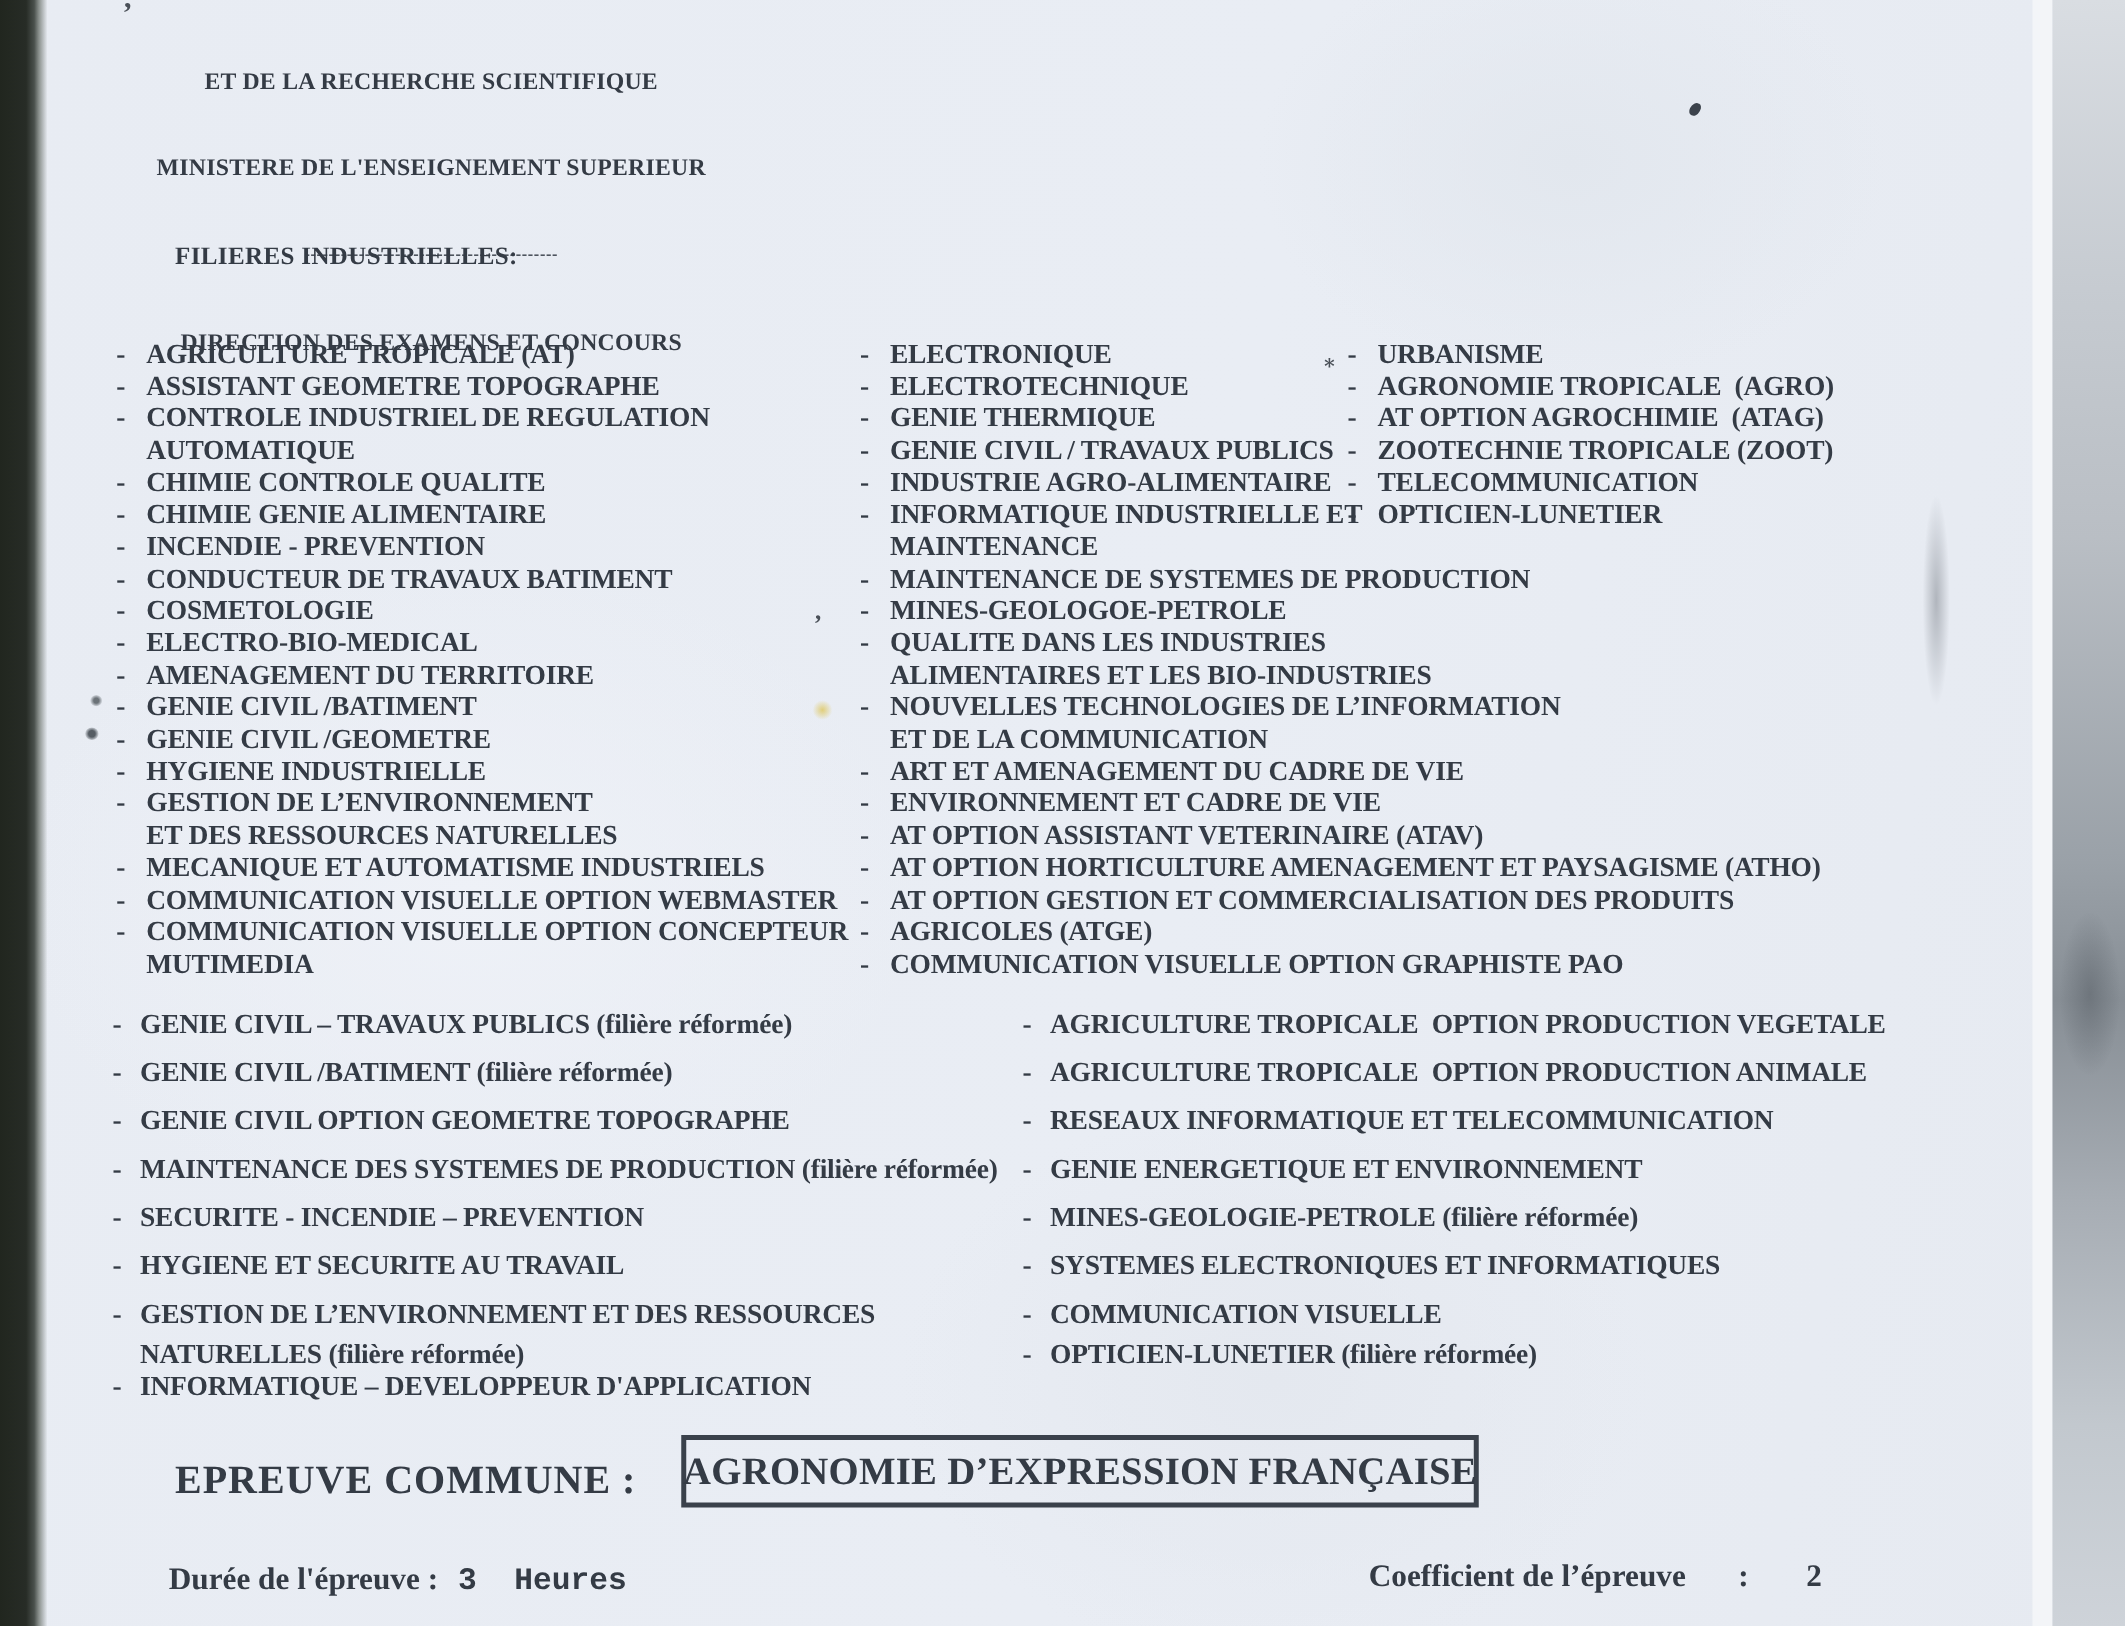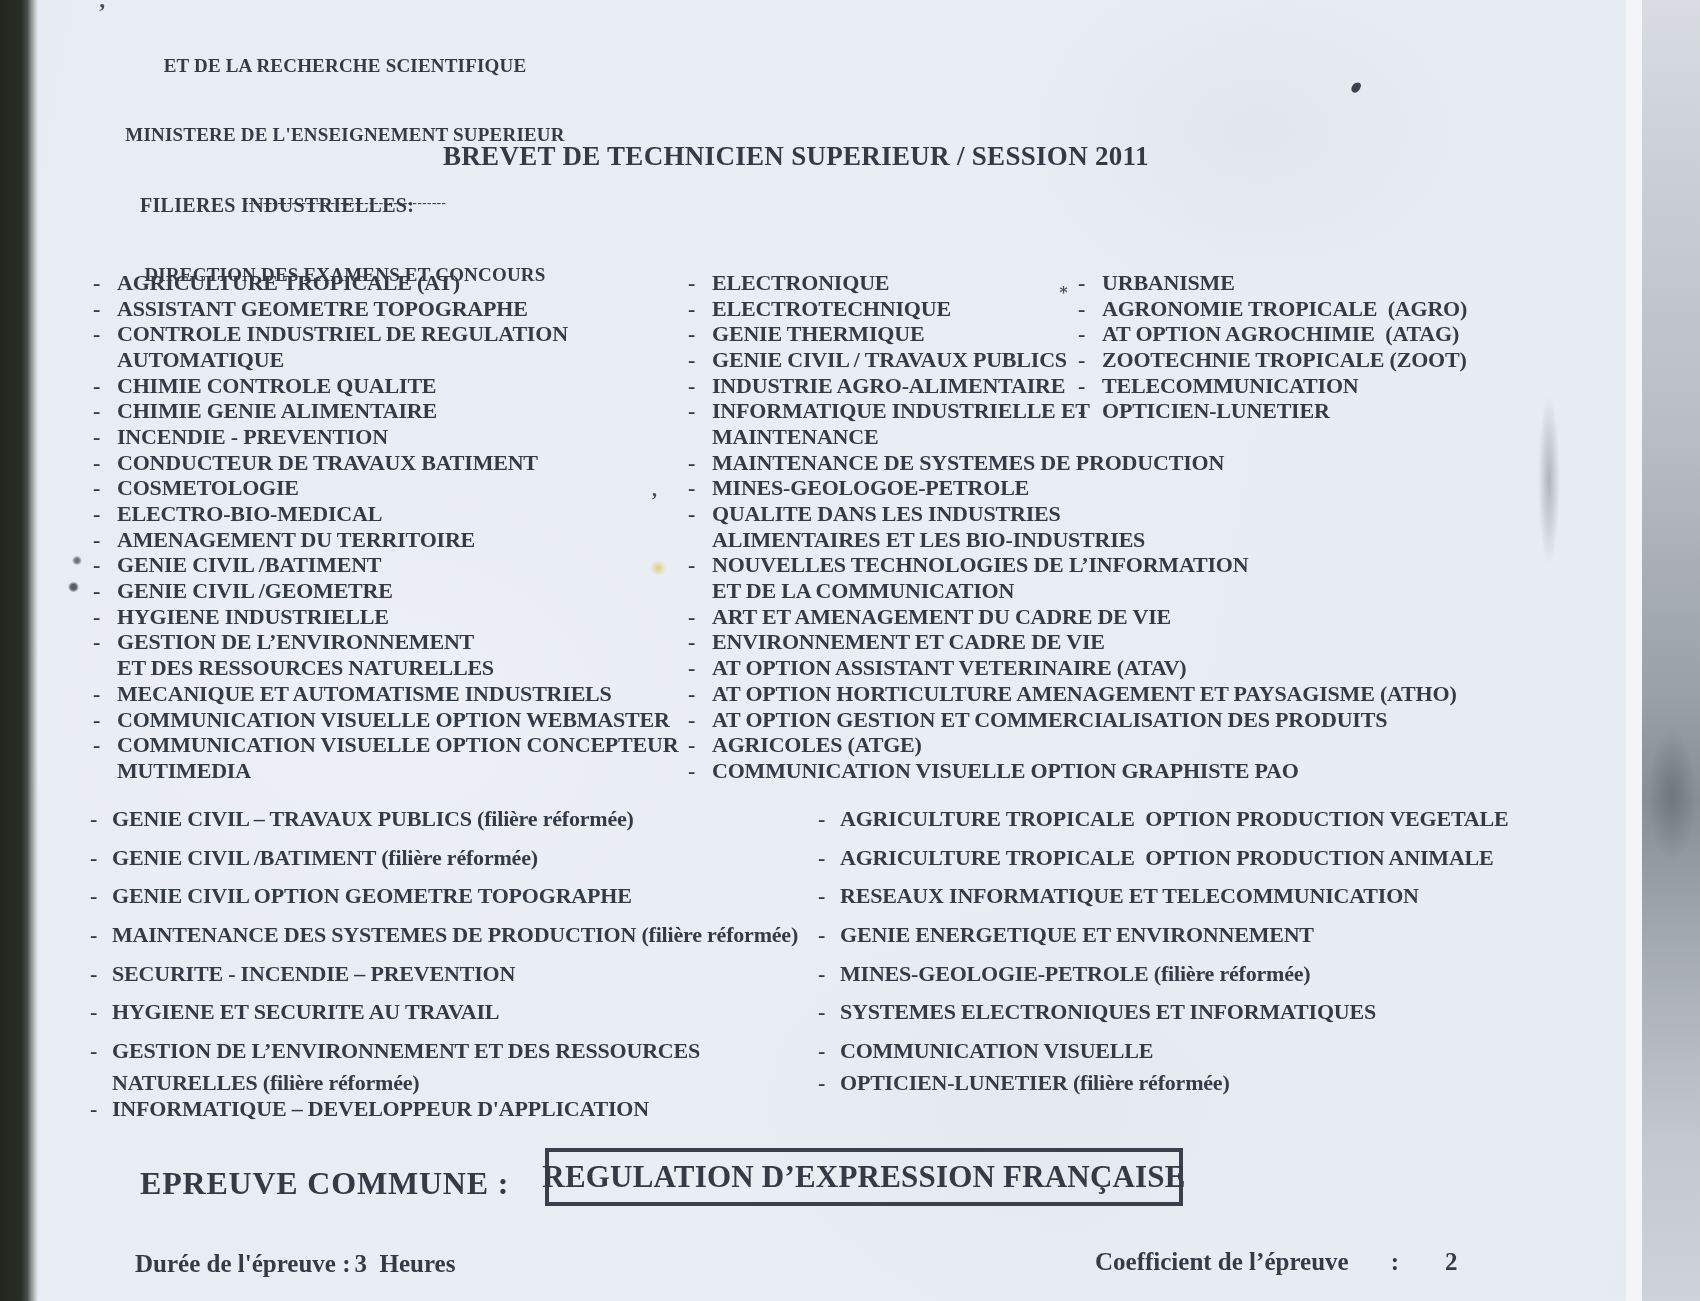--- a/index.html
+++ b/index.html
@@ -46,21 +46,21 @@
   .lowL{left:90px;}
   .lowR{left:818px;}
   .lowL .line:nth-child(8),.lowL .line:nth-child(9),.lowR .line:nth-child(8){height:26px;}
   .lowlist .dash{flex:0 0 22px;width:22px;}
   
   .epreuve-label{position:absolute;left:140px;top:1165px;font-size:32px;letter-spacing:.8px;}
   .epreuve-box{position:absolute;left:545px;top:1148px;width:638px;height:58px;border:4px solid #3a414b;
     box-sizing:border-box;display:flex;align-items:center;justify-content:center;}
   .epreuve-box span{font-size:31px;letter-spacing:.2px;}
   .duree{position:absolute;left:135px;top:1250px;font-size:25px;display:flex;}
-  .duree .val{margin-left:4px;}
+  .duree .val{margin-left:16px;font-family:Liberation Mono, monospace;}
   .coeff{position:absolute;left:1095px;top:1248px;font-size:25px;display:flex;align-items:flex-end;}
   .coeff .colon{margin-left:42px;}
   .coeff .val{margin-left:46px;}
   
   .speck{position:absolute;color:#4a5058;}
   .sp-apostrophe{left:98px;top:-2px;font-size:24px;}
   .sp-ring1{left:72px;top:556px;width:10px;height:9px;border-radius:50%;
     background:radial-gradient(circle,#6b7278 30%,rgba(107,114,120,0) 75%);}
   .sp-ring2{left:68px;top:582px;width:11px;height:10px;border-radius:50%;
     background:radial-gradient(circle,#565d64 35%,rgba(86,93,100,0) 78%);}
@@ -90,34 +90,33 @@
   <div class="speck sp-yellow"></div>
 
   <div class="hdr-left">
     <div>ET DE LA RECHERCHE SCIENTIFIQUE</div>
     <div>MINISTERE DE L'ENSEIGNEMENT SUPERIEUR</div>
     <div class="hdr-sep">------------------------------------------</div>
     <div class="hdr-gap">DIRECTION DES EXAMENS ET CONCOURS</div>
   </div>
 
 
-  <div class="title">BREVET DE TECHNICIEN SUPERIEUR / SESSION 2011</div>
 
   <div class="section">FILIERES INDUSTRIELLES:</div>
 
   <div class="col col1"><div class="line"><span class="dash">-</span><span class="txt">AGRICULTURE TROPICALE (AT)</span></div><div class="line"><span class="dash">-</span><span class="txt">ASSISTANT GEOMETRE TOPOGRAPHE</span></div><div class="line"><span class="dash">-</span><span class="txt">CONTROLE INDUSTRIEL DE REGULATION</span></div><div class="line"><span class="dash"></span><span class="txt">AUTOMATIQUE</span></div><div class="line"><span class="dash">-</span><span class="txt">CHIMIE CONTROLE QUALITE</span></div><div class="line"><span class="dash">-</span><span class="txt">CHIMIE GENIE ALIMENTAIRE</span></div><div class="line"><span class="dash">-</span><span class="txt">INCENDIE - PREVENTION</span></div><div class="line"><span class="dash">-</span><span class="txt">CONDUCTEUR DE TRAVAUX BATIMENT</span></div><div class="line"><span class="dash">-</span><span class="txt">COSMETOLOGIE</span></div><div class="line"><span class="dash">-</span><span class="txt">ELECTRO-BIO-MEDICAL</span></div><div class="line"><span class="dash">-</span><span class="txt">AMENAGEMENT DU TERRITOIRE</span></div><div class="line"><span class="dash">-</span><span class="txt">GENIE CIVIL /BATIMENT</span></div><div class="line"><span class="dash">-</span><span class="txt">GENIE CIVIL /GEOMETRE</span></div><div class="line"><span class="dash">-</span><span class="txt">HYGIENE INDUSTRIELLE</span></div><div class="line"><span class="dash">-</span><span class="txt">GESTION DE L’ENVIRONNEMENT</span></div><div class="line"><span class="dash"></span><span class="txt">ET DES RESSOURCES NATURELLES</span></div><div class="line"><span class="dash">-</span><span class="txt">MECANIQUE ET AUTOMATISME INDUSTRIELS</span></div><div class="line"><span class="dash">-</span><span class="txt">COMMUNICATION VISUELLE OPTION WEBMASTER</span></div><div class="line"><span class="dash">-</span><span class="txt">COMMUNICATION VISUELLE OPTION CONCEPTEUR</span></div><div class="line"><span class="dash"></span><span class="txt">MUTIMEDIA</span></div></div>
   <div class="col col2"><div class="line"><span class="dash">-</span><span class="txt">ELECTRONIQUE</span></div><div class="line"><span class="dash">-</span><span class="txt">ELECTROTECHNIQUE</span></div><div class="line"><span class="dash">-</span><span class="txt">GENIE THERMIQUE</span></div><div class="line"><span class="dash">-</span><span class="txt">GENIE CIVIL / TRAVAUX PUBLICS</span></div><div class="line"><span class="dash">-</span><span class="txt">INDUSTRIE AGRO-ALIMENTAIRE</span></div><div class="line"><span class="dash">-</span><span class="txt">INFORMATIQUE INDUSTRIELLE ET</span></div><div class="line"><span class="dash"></span><span class="txt">MAINTENANCE</span></div><div class="line"><span class="dash">-</span><span class="txt">MAINTENANCE DE SYSTEMES DE PRODUCTION</span></div><div class="line"><span class="dash">-</span><span class="txt">MINES-GEOLOGOE-PETROLE</span></div><div class="line"><span class="dash">-</span><span class="txt">QUALITE DANS LES INDUSTRIES</span></div><div class="line"><span class="dash"></span><span class="txt">ALIMENTAIRES ET LES BIO-INDUSTRIES</span></div><div class="line"><span class="dash">-</span><span class="txt">NOUVELLES TECHNOLOGIES DE L’INFORMATION</span></div><div class="line"><span class="dash"></span><span class="txt">ET DE LA COMMUNICATION</span></div><div class="line"><span class="dash">-</span><span class="txt">ART ET AMENAGEMENT DU CADRE DE VIE</span></div><div class="line"><span class="dash">-</span><span class="txt">ENVIRONNEMENT ET CADRE DE VIE</span></div><div class="line"><span class="dash">-</span><span class="txt">AT OPTION ASSISTANT VETERINAIRE (ATAV)</span></div><div class="line"><span class="dash">-</span><span class="txt">AT OPTION HORTICULTURE AMENAGEMENT ET PAYSAGISME (ATHO)</span></div><div class="line"><span class="dash">-</span><span class="txt">AT OPTION GESTION ET COMMERCIALISATION DES PRODUITS</span></div><div class="line"><span class="dash">-</span><span class="txt">AGRICOLES (ATGE)</span></div><div class="line"><span class="dash">-</span><span class="txt">COMMUNICATION VISUELLE OPTION GRAPHISTE PAO</span></div></div>
   <div class="col col3"><div class="line"><span class="dash">-</span><span class="txt">URBANISME</span></div><div class="line"><span class="dash">-</span><span class="txt">AGRONOMIE TROPICALE  (AGRO)</span></div><div class="line"><span class="dash">-</span><span class="txt">AT OPTION AGROCHIMIE  (ATAG)</span></div><div class="line"><span class="dash">-</span><span class="txt">ZOOTECHNIE TROPICALE (ZOOT)</span></div><div class="line"><span class="dash">-</span><span class="txt">TELECOMMUNICATION</span></div><div class="line"><span class="dash">-</span><span class="txt">OPTICIEN-LUNETIER</span></div></div>
 
   <div class="lowlist lowL"><div class="line"><span class="dash">-</span><span class="txt">GENIE CIVIL – TRAVAUX PUBLICS (filière réformée)</span></div><div class="line"><span class="dash">-</span><span class="txt">GENIE CIVIL /BATIMENT (filière réformée)</span></div><div class="line"><span class="dash">-</span><span class="txt">GENIE CIVIL OPTION GEOMETRE TOPOGRAPHE</span></div><div class="line"><span class="dash">-</span><span class="txt">MAINTENANCE DES SYSTEMES DE PRODUCTION (filière réformée)</span></div><div class="line"><span class="dash">-</span><span class="txt">SECURITE - INCENDIE – PREVENTION</span></div><div class="line"><span class="dash">-</span><span class="txt">HYGIENE ET SECURITE AU TRAVAIL</span></div><div class="line"><span class="dash">-</span><span class="txt">GESTION DE L’ENVIRONNEMENT ET DES RESSOURCES</span></div><div class="line"><span class="dash"></span><span class="txt">NATURELLES (filière réformée)</span></div><div class="line"><span class="dash">-</span><span class="txt">INFORMATIQUE – DEVELOPPEUR D'APPLICATION</span></div></div>
   <div class="lowlist lowR"><div class="line"><span class="dash">-</span><span class="txt">AGRICULTURE TROPICALE  OPTION PRODUCTION VEGETALE</span></div><div class="line"><span class="dash">-</span><span class="txt">AGRICULTURE TROPICALE  OPTION PRODUCTION ANIMALE</span></div><div class="line"><span class="dash">-</span><span class="txt">RESEAUX INFORMATIQUE ET TELECOMMUNICATION</span></div><div class="line"><span class="dash">-</span><span class="txt">GENIE ENERGETIQUE ET ENVIRONNEMENT</span></div><div class="line"><span class="dash">-</span><span class="txt">MINES-GEOLOGIE-PETROLE (filière réformée)</span></div><div class="line"><span class="dash">-</span><span class="txt">SYSTEMES ELECTRONIQUES ET INFORMATIQUES</span></div><div class="line"><span class="dash">-</span><span class="txt">COMMUNICATION VISUELLE</span></div><div class="line"><span class="dash">-</span><span class="txt">OPTICIEN-LUNETIER (filière réformée)</span></div></div>
 
   <div class="epreuve-label">EPREUVE COMMUNE :</div>
   <div class="epreuve-box">
-    <span>REGULATION D’EXPRESSION FRANÇAISE</span>
+    <span>AGRONOMIE D’EXPRESSION FRANÇAISE</span>
   </div>
 
   <div class="duree">
     <span>Durée de l'épreuve :</span>
     <span class="val">3  Heures</span>
   </div>
 
   <div class="coeff">
     <span>Coefficient de l’épreuve</span>
     <span class="colon">:</span>

